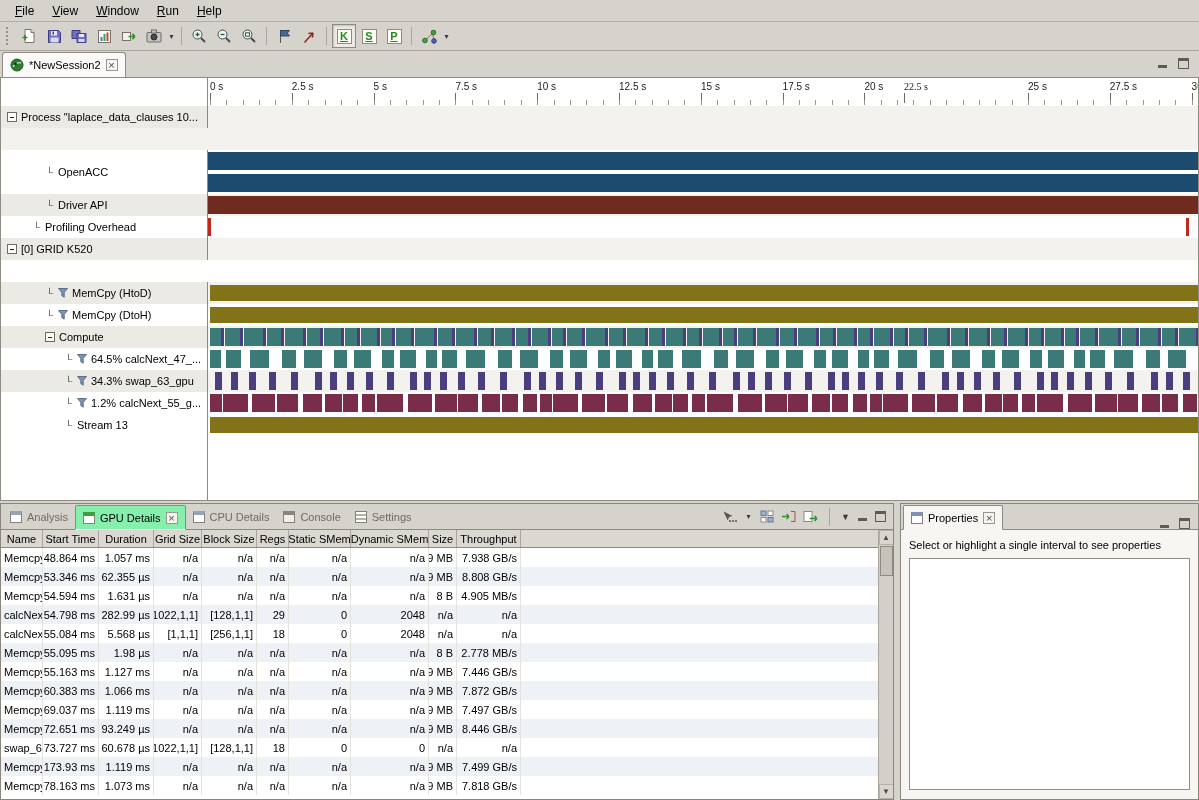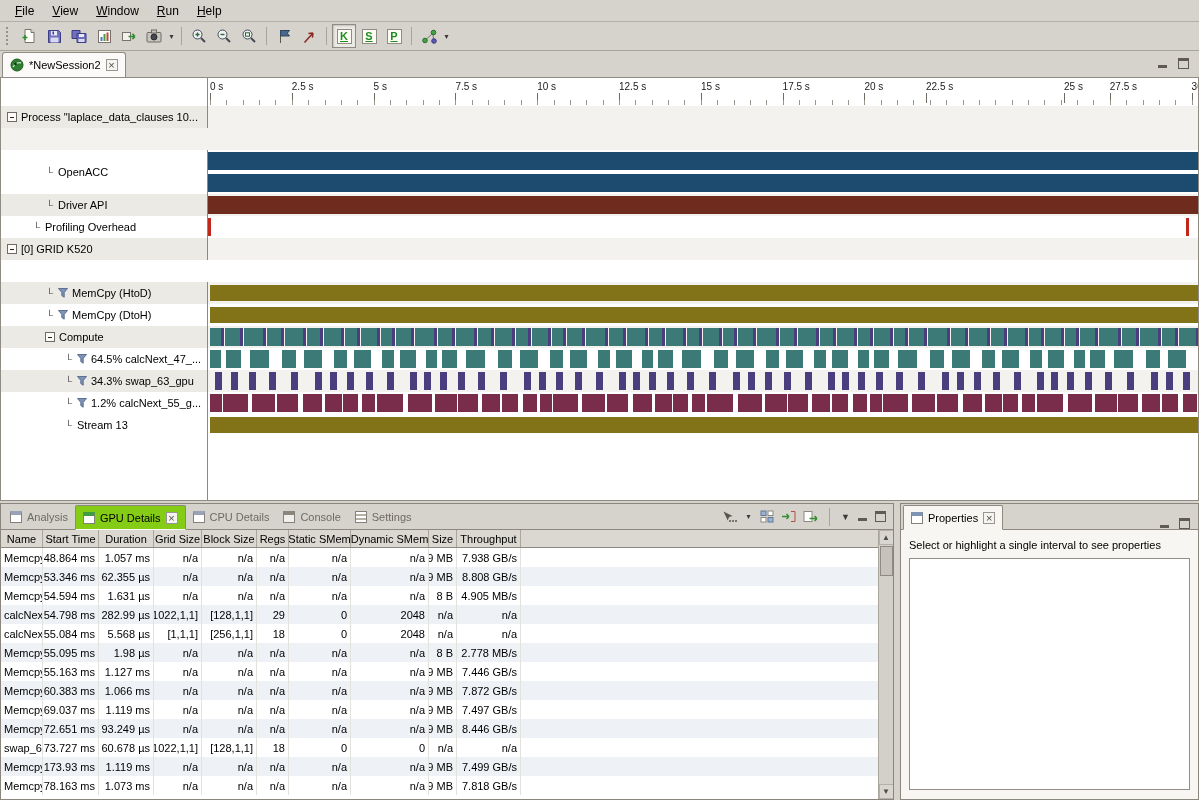--- a/index.html
+++ b/index.html
@@ -55,21 +55,21 @@
 .t-fill .t-label{height:auto}
 
 
 .bottom{display:flex;height:297px;margin-top:2px}
 .details{width:894px;flex:none;display:flex;flex-direction:column;border:1px solid #8a867e;background:#fff}
 .sash{width:6px;flex:none}
 .props{flex:1;display:flex;flex-direction:column;border:1px solid #8a867e;background:#f7f6f3}
 .vtabs{height:26px;flex:none;display:flex;align-items:flex-end;background:#d6d3cd;border-bottom:1px solid #8d8980;padding-left:2px}
 .vtabs-left{display:flex;align-items:flex-end;height:100%}
 .vtab{display:flex;align-items:center;gap:5px;padding:0 7px;height:25px;font-size:11px;color:#6e6a63}
-.vtab.active{background:#84cc16;border:1px solid #8d8980;border-bottom-color:#fff;margin-bottom:-1px;border-radius:2px 2px 0 0;color:#000}
+.vtab.active{background:#86efac;border:1px solid #8d8980;border-bottom-color:#fff;margin-bottom:-1px;border-radius:2px 2px 0 0;color:#000}
 .props .vtab.active{background:#f7f6f3;border-bottom-color:#f7f6f3}
 .tabicon{width:12px;height:12px;border:1px solid #85817a;background:#fff;flex:none}
 .icon-analysis{border-top:4px solid #98a3b5}
 .icon-gpu{border-top:4px solid #3f9d3f}
 .icon-cpu{border-top:4px solid #98a3b5}
 .icon-console{background:#efefec;border-top:4px solid #8a867e}
 .icon-settings{background:repeating-linear-gradient(#fff 0 2px,#b5b1a9 2px 4px)}
 .icon-props{border-top:4px solid #7f94b5}
 .vtoolbar{margin-left:auto;display:flex;align-items:center;gap:7px;padding-right:7px;height:100%}
 .vibtn{display:flex;align-items:center}
@@ -247,22 +247,22 @@
       <div class="ruler-right">
           <span class="rtick" style="left: 2px;">0 s</span>
           <span class="rtick" style="left: 83.8px;">2.5 s</span>
           <span class="rtick" style="left: 165.6px;">5 s</span>
           <span class="rtick" style="left: 247.4px;">7.5 s</span>
           <span class="rtick" style="left: 329.2px;">10 s</span>
           <span class="rtick" style="left: 411px;">12.5 s</span>
           <span class="rtick" style="left: 493px;">15 s</span>
           <span class="rtick" style="left: 574.6px;">17.5 s</span>
           <span class="rtick" style="left: 656.4px;">20 s</span>
-          <span class="rtick" style="left: 718px;">22.5 s</span>
-          <span class="rtick" style="left: 856px;">25 s</span>
+          <span class="rtick" style="left: 696px; font-family: Liberation Serif, serif;">22.5 s</span>
+          <span class="rtick" style="left: 820px;">25 s</span>
           <span class="rtick" style="left: 901.8px;">27.5 s</span>
           <span class="rtick" style="left: 983.6px;">30</span>
         </div>
     </div>
     <div class="t-rows">
         <div class="t-row shade">
           <div class="t-label" style="padding-left: 6px;">
             <span class="toggle"></span>
             <span class="t-text">Process "laplace_data_clauses 10...</span>
           </div>

